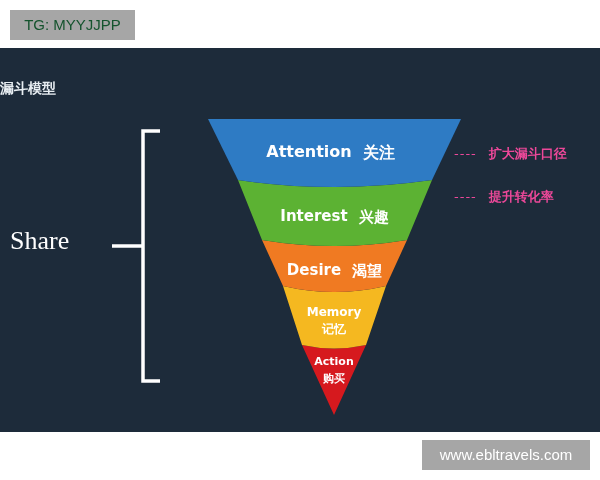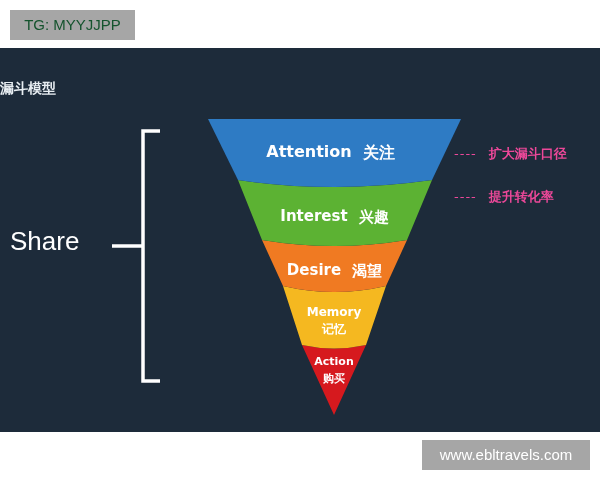--- a/index.html
+++ b/index.html
@@ -1,20 +1,20 @@
 <!DOCTYPE html>
 <html><head>
 <meta charset="utf-8">
 <style>
   html, body { margin: 0; padding: 0; }
   body { width: 600px; height: 480px; background: #ffffff; position: relative; overflow: hidden; font-family: "DejaVu Sans", sans-serif; }
   .wm-top { position: absolute; left: 10px; top: 10px; width: 125px; height: 30px; background: #a6a6a6; color: #14532d; font-family: "Liberation Sans", sans-serif; font-size: 15px; line-height: 30px; text-align: center; }
   .panel { position: absolute; left: 0; top: 48px; width: 600px; height: 384px; background: #1d2b3a; }
   .title { position: absolute; left: 0; width: 600px; top: 80px; text-align: left; color: #e8eef2; font-size: 14px; font-weight: bold; }
-  .share { position: absolute; left: 10px; top: 226px; color: #ffffff; font-family: Liberation Sans, sans-serif; font-size: 26px; text-align: center; }
+  .share { position: absolute; left: 10px; top: 226px; color: #ffffff; font-family: Liberation Serif, serif; font-size: 26px; text-align: center; }
   .note { position: absolute; color: #ec4899; font-size: 13px; font-weight: bold; white-space: nowrap; }
   .note .dash { letter-spacing: 1px; margin-right: 12px; font-weight: normal; }
   .wm-bottom { position: absolute; left: 422px; top: 440px; width: 168px; height: 30px; background: #a6a6a6; color: #ffffff; font-family: "Liberation Sans", sans-serif; font-size: 15px; line-height: 30px; text-align: center; }
   svg { position: absolute; left: 0; top: 0; }
   .lbl { font-family: "DejaVu Sans", sans-serif; font-weight: bold; fill: #ffffff; }
 </style>
 </head>
 <body>
 
 <div class="wm-top">TG: MYYJJPP</div>

